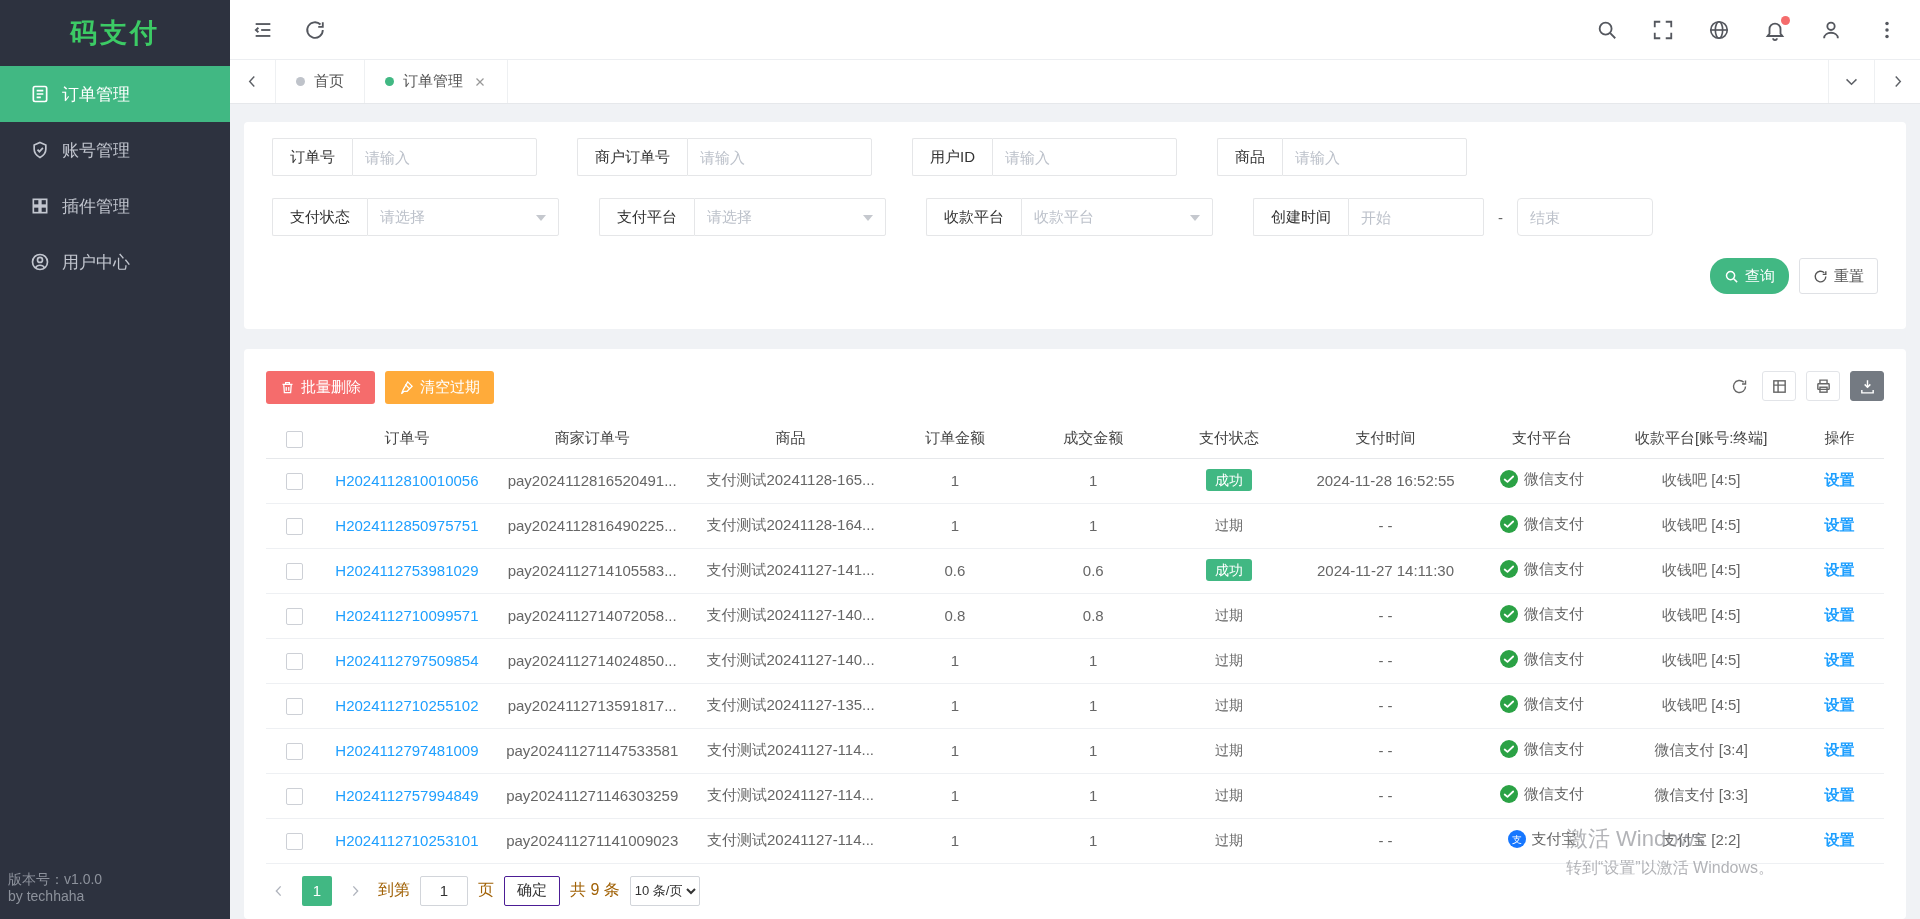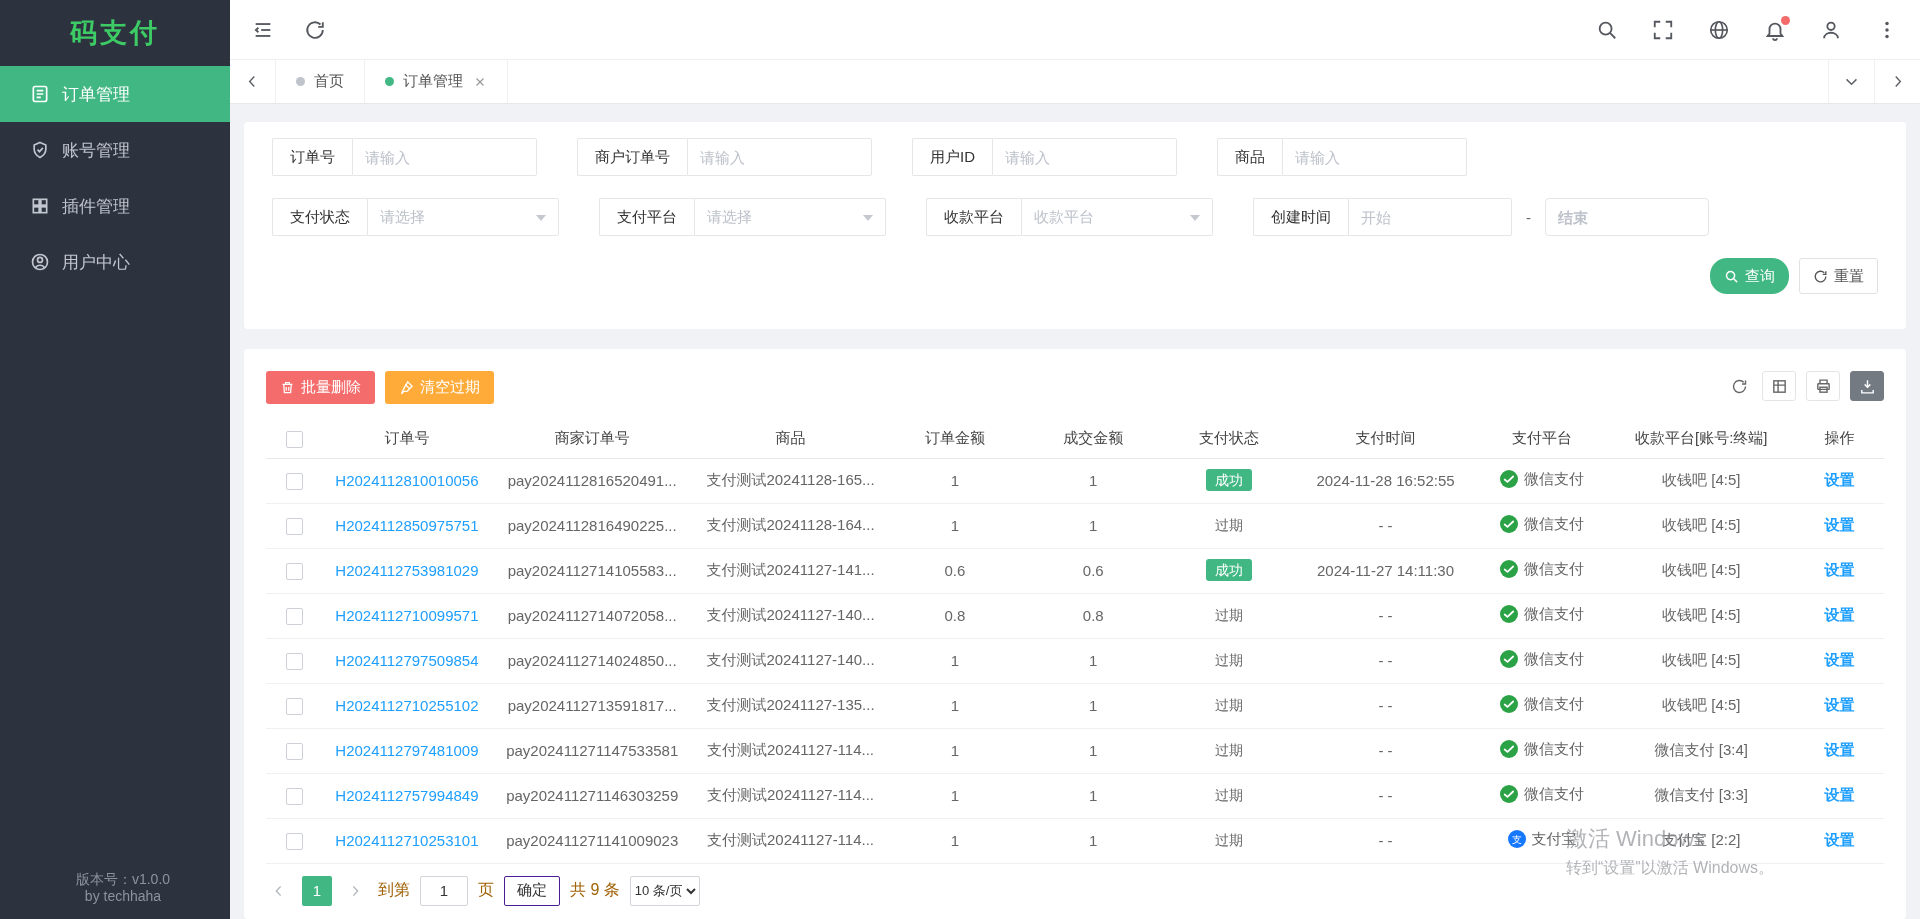--- a/index.html
+++ b/index.html
@@ -12,21 +12,21 @@
   .main { flex:1; display:flex; flex-direction:column; min-width:0; }
 
   
   .logo { height:66px; display:flex; align-items:center; justify-content:center;
           color:#3ccb65; font-size:27px; font-weight:bold; letter-spacing:3px; }
   .menu-item { display:flex; align-items:center; height:56px; padding-left:30px; cursor:pointer;
                color:#c2c6cf; font-size:17px; }
   .menu-item .mi-icon { width:20px; height:20px; margin-right:12px; color:#c2c6cf; }
   .menu-item.active { background:#41b883; color:#fff; }
   .menu-item.active .mi-icon { color:#fff; }
-  .version { position:absolute; bottom:14px; left:16px; right:0; text-align:center; color:#8d929c; font-size:14px; line-height:17px; }
+  .version { position:absolute; bottom:14px; left:8px; right:0; color:#8d929c; font-size:14px; line-height:17px; }
 
   
   .header { height:60px; background:#fff; border-bottom:1px solid #eceef1; display:flex; align-items:center; padding:0 22px; }
   .h-left { display:flex; align-items:center; gap:30px; }
   .h-right { margin-left:auto; display:flex; align-items:center; gap:34px; }
   .h-icon { width:22px; height:22px; color:#54575e; cursor:pointer; position:relative; }
   .h-icon svg { width:100%; height:100%; }
   .badge-dot { position:absolute; top:-3px; right:-4px; width:9px; height:9px; border-radius:50%; background:#f56c6c; }
 
   
@@ -49,22 +49,22 @@
 
   
   .filter-card { padding:16px 28px 0 28px; height:207px; flex-shrink:0; }
   .f-row { display:flex; align-items:center; margin-bottom:22px; }
   .f-group { display:flex; align-items:stretch; margin-right:40px; height:38px; }
   .f-label { display:flex; align-items:center; padding:0 17px; border:1px solid #e5e6e8; border-right:none;
              border-radius:2px 0 0 2px; font-size:15px; color:#333; background:#fff; white-space:nowrap; }
   .f-input { width:185px; height:38px; border:1px solid #e5e6e8; border-radius:0 2px 2px 0; padding:0 12px;
              font-size:15px; color:#333; outline:none; font-family:inherit; }
   .f-input::placeholder { color:#bcc1ca; }
-  .f-input.date { width:164px; }
-  .f-input.standalone { border-radius:4px;font-weight:bold; }
+  .f-input.date { width:136px; }
+  .f-input.standalone { border-radius:4px; }
   .f-select { position:relative; width:192px; height:38px; border:1px solid #e5e6e8; border-radius:0 2px 2px 0;
               display:flex; align-items:center; padding:0 30px 0 12px; cursor:pointer; background:#fff; }
   .f-placeholder { font-size:15px; color:#bcc1ca; white-space:nowrap; }
   .caret { position:absolute; right:12px; top:16px; width:0; height:0;
            border-left:5px solid transparent; border-right:5px solid transparent; border-top:6px solid #c5c8ce; }
   .date-sep { color:#666; font-size:15px; margin:0 14px 0 -26px; }
   .f-actions { display:flex; justify-content:flex-end; gap:10px; margin-top:2px; }
   .btn { display:inline-flex; align-items:center; gap:6px; height:36px; padding:0 13px; border-radius:3px;
          font-size:15px; cursor:pointer; border:1px solid transparent; font-family:inherit; }
   .btn-ic { width:15px; height:15px; }

